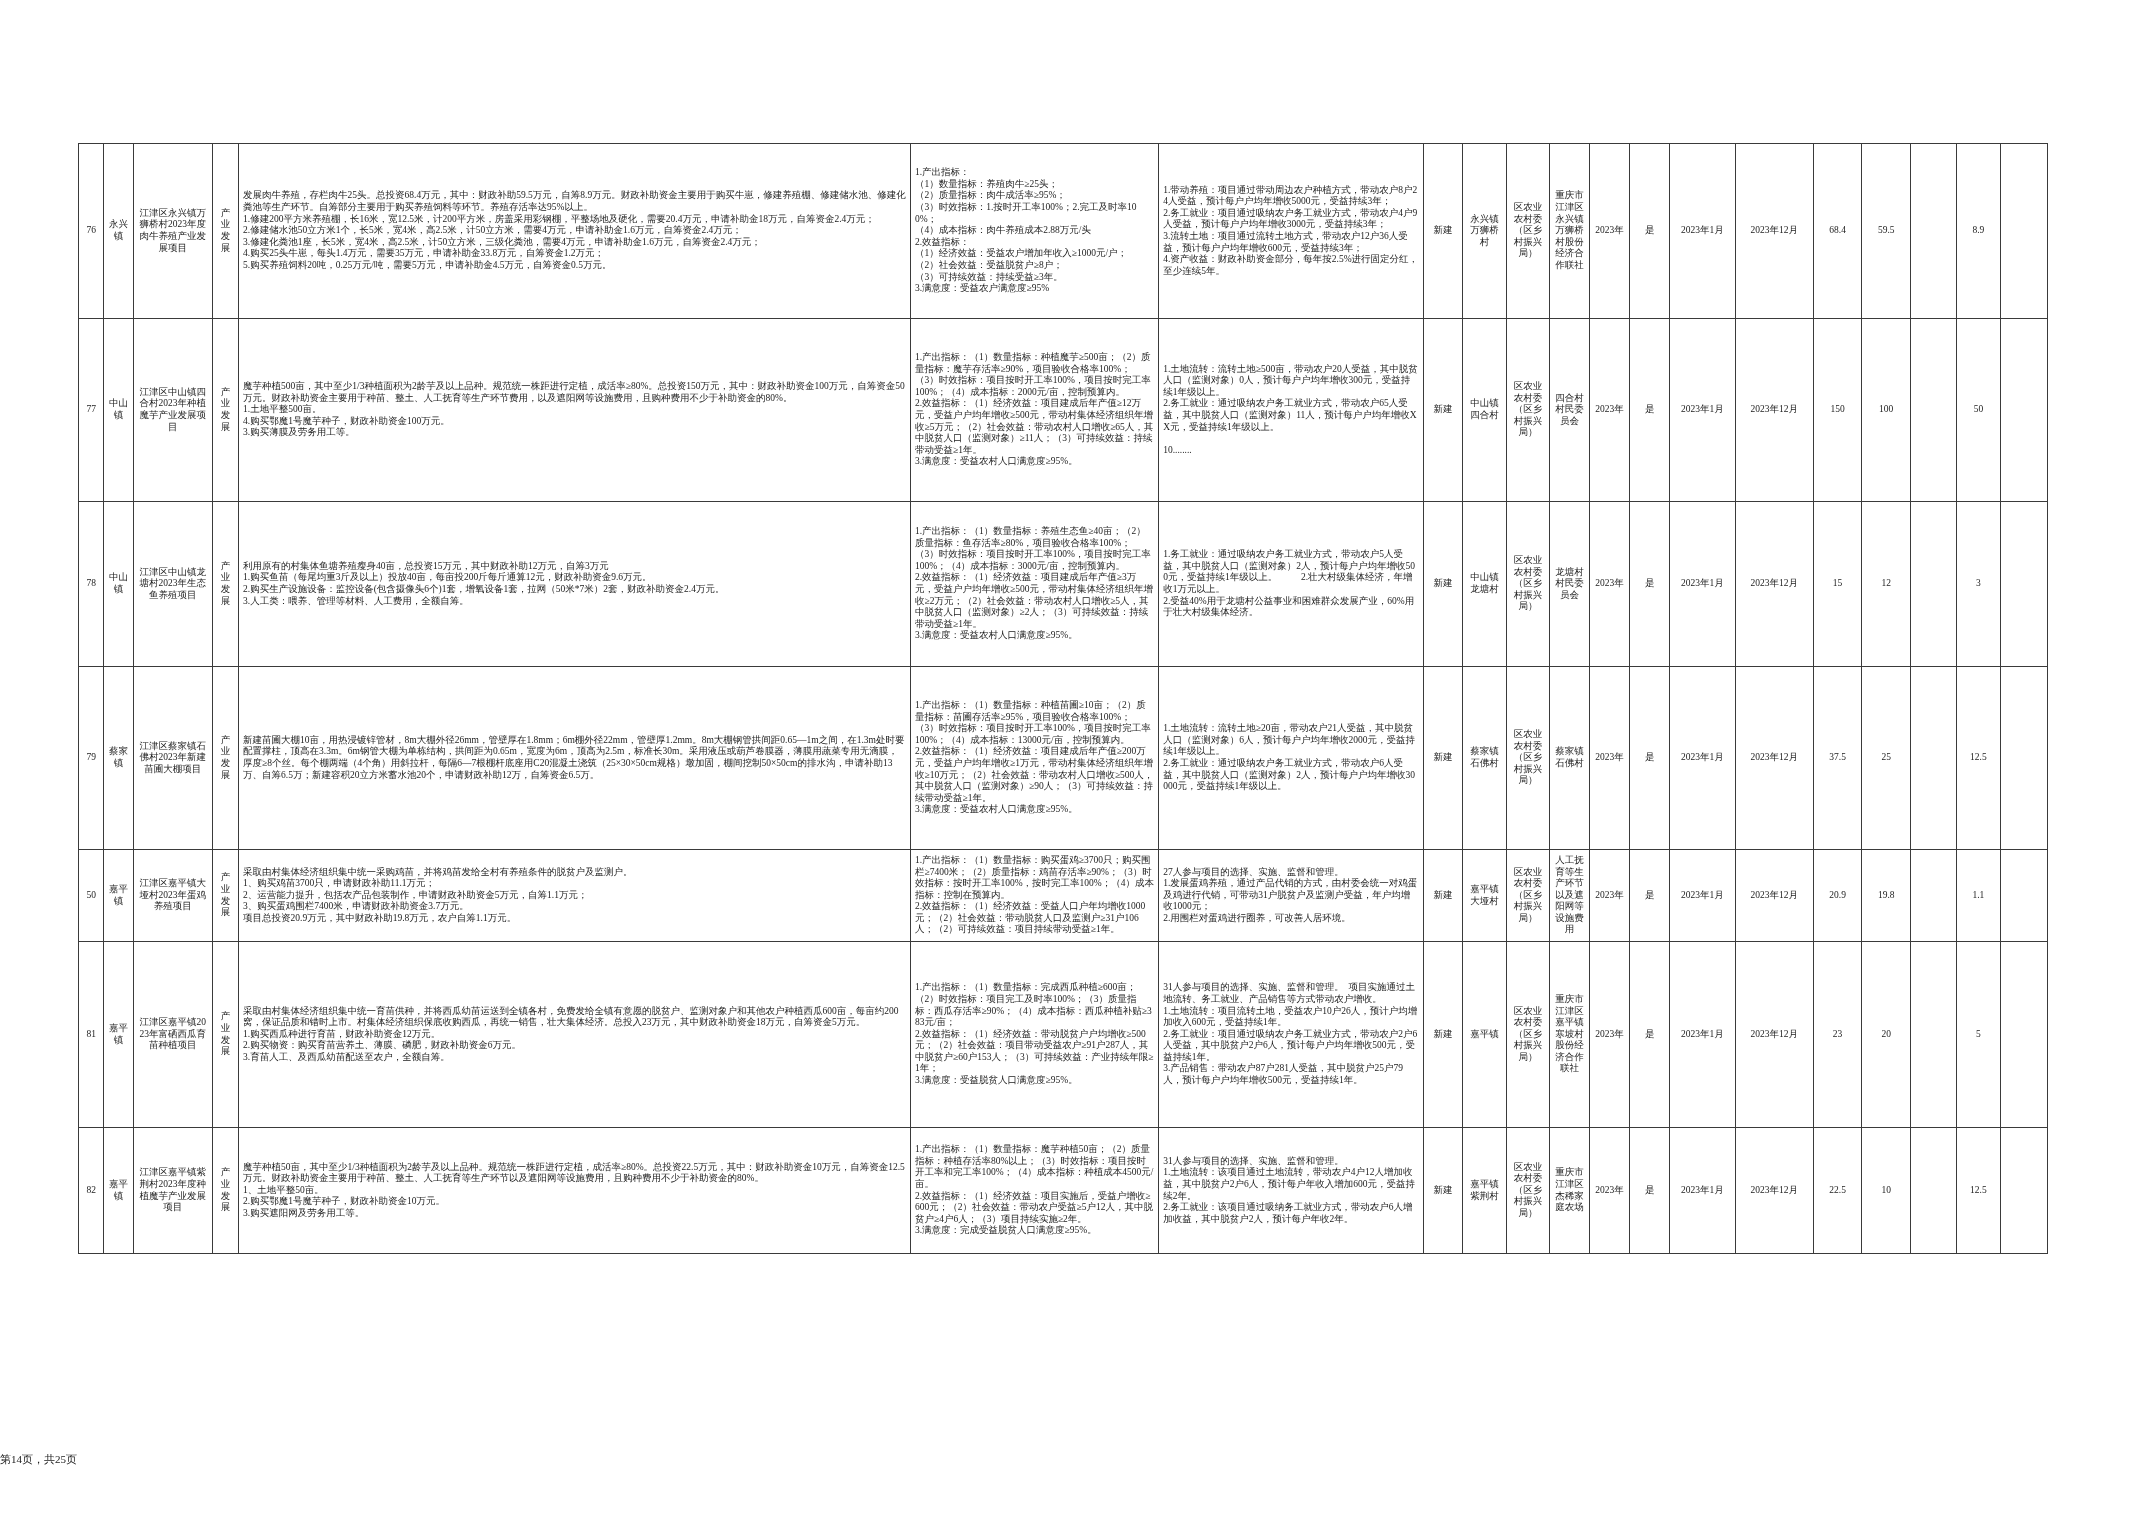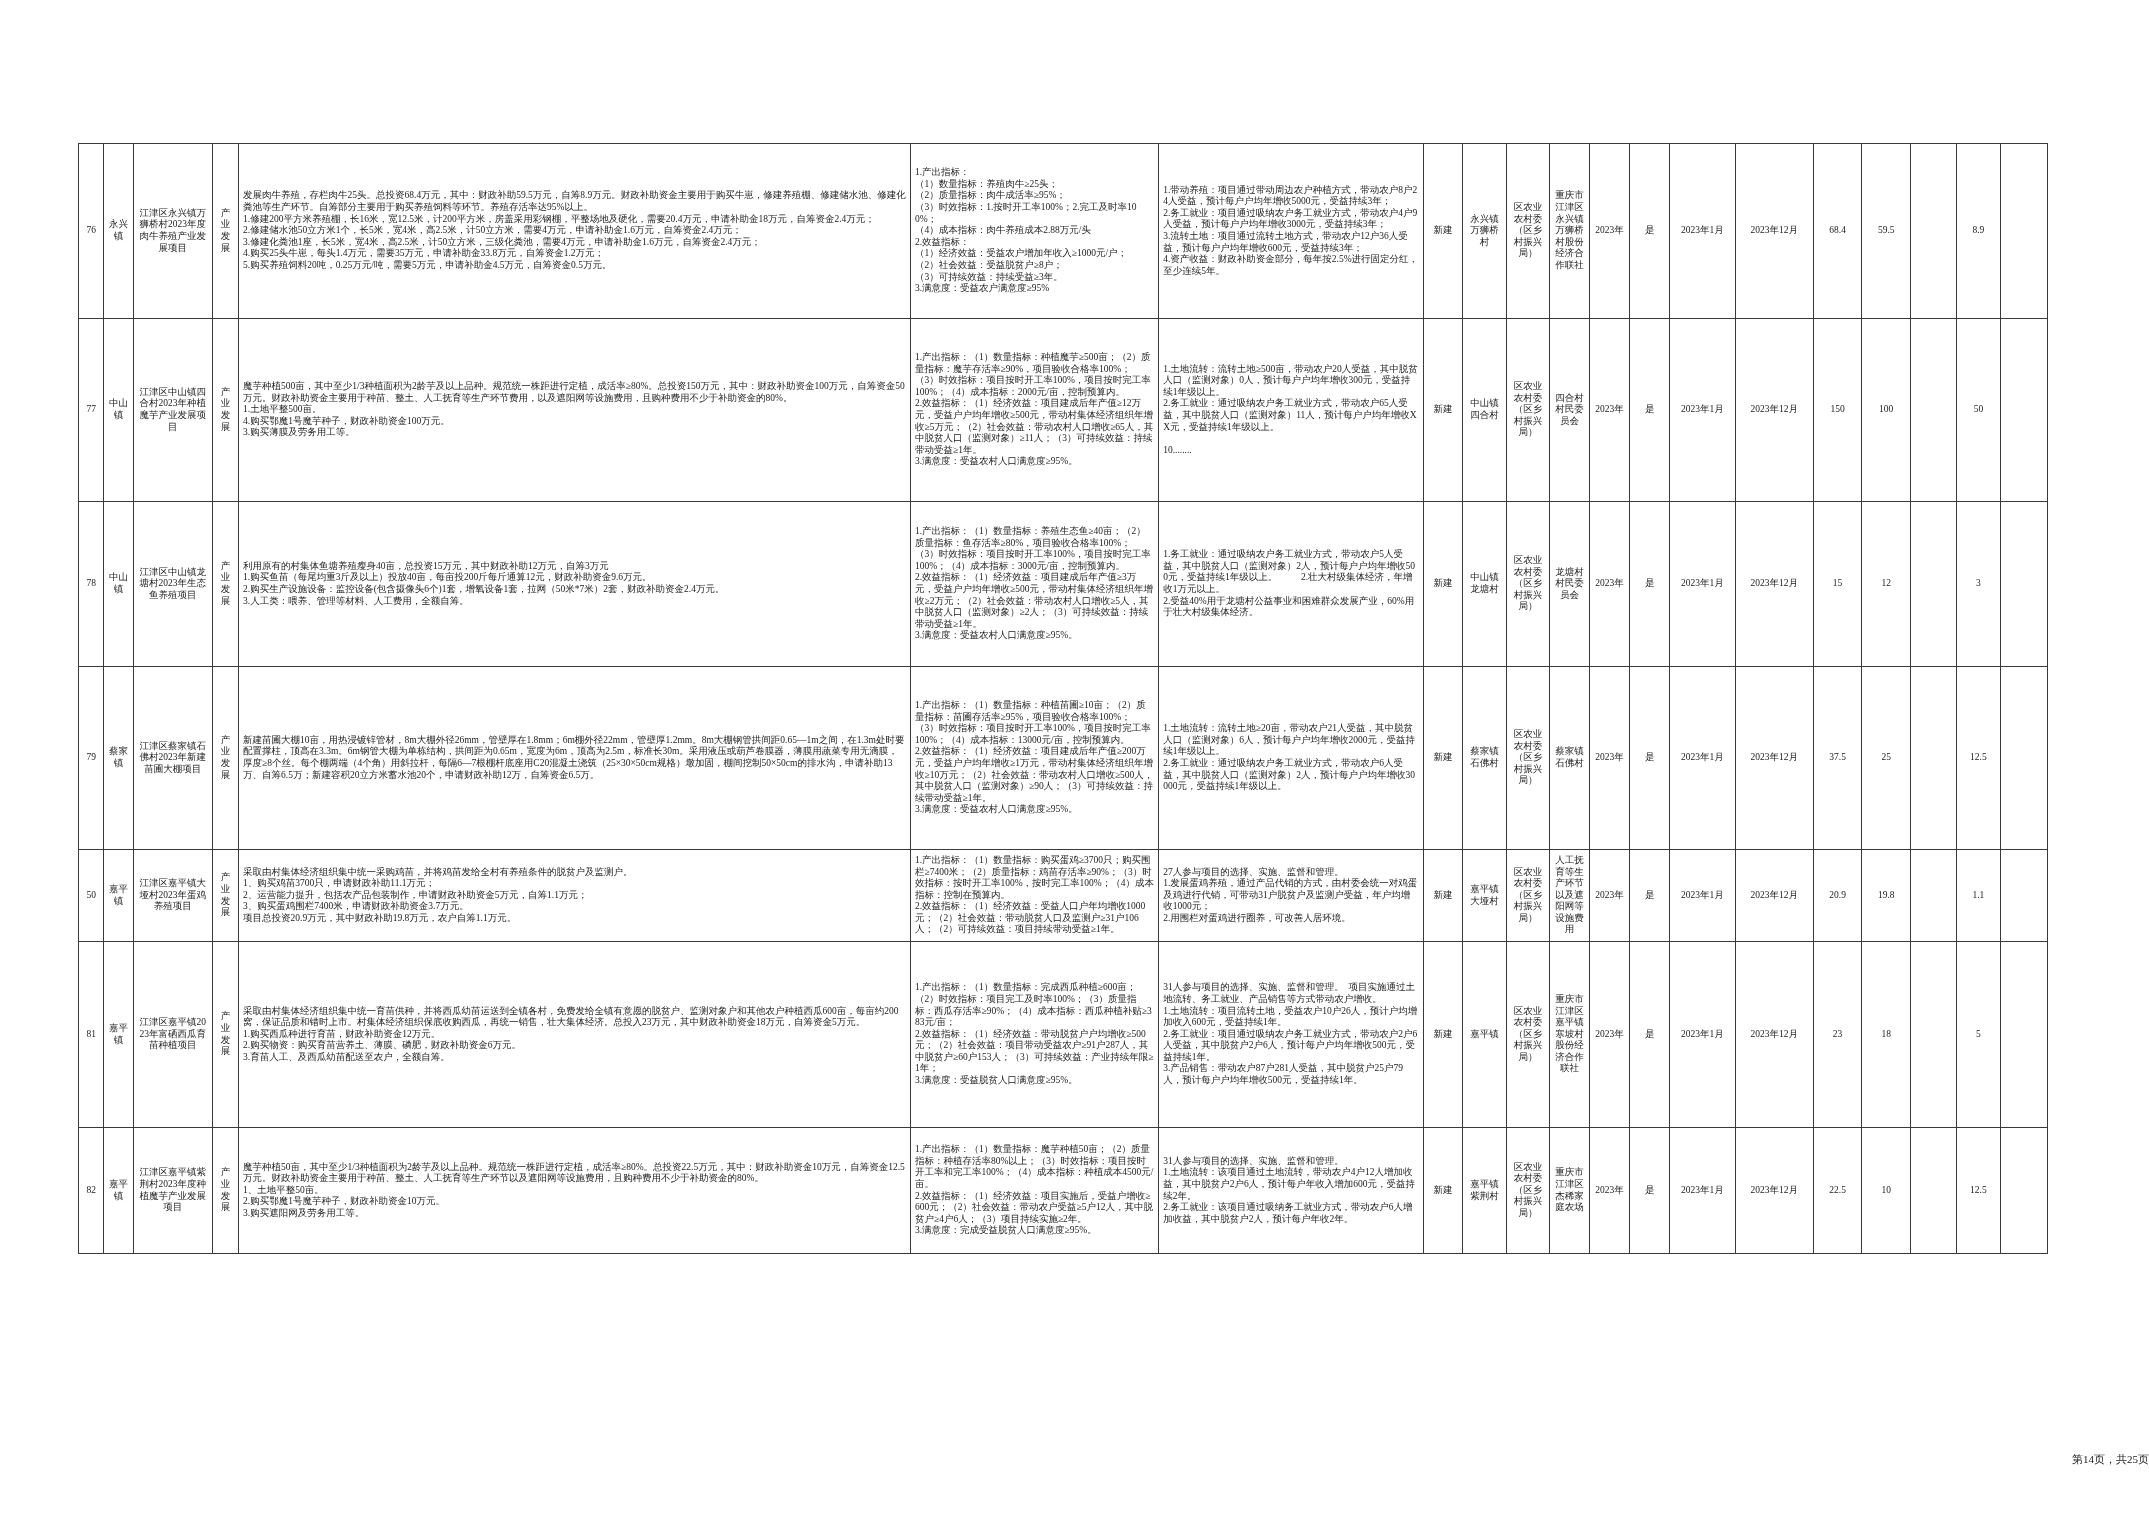--- a/index.html
+++ b/index.html
@@ -14,22 +14,22 @@
     font-size:9.5px;line-height:11.6px;
     padding:2px 4px;vertical-align:middle;overflow:hidden;
     white-space:pre-wrap;word-break:break-all;
   }
   td.al-c{text-align:center;}
   td.al-l{text-align:left;}
   tr.r0{height:175px;} tr.r1{height:183px;} tr.r2{height:165px;}
   tr.r3{height:183px;} tr.r4{height:92px;}  tr.r5{height:186px;}
   tr.r6{height:126px;}
   .footer{
-    position:absolute;left:0;right:0;top:1452px;text-align:right;
-    font-size:11px;color:#222;margin-left:14px;
+    position:absolute;left:0;right:0;top:1452px;text-align:left;
+    font-size:11px;color:#222;
   }
 </style>
 </head>
 <body>
 
 <div class="table-wrap">
   <table class="projects">
     <colgroup>
       <col style="width:25px">
         <col style="width:29px">
@@ -221,21 +221,21 @@
 3.产品销售：带动农户87户281人受益，其中脱贫户25户79人，预计每户户均年增收500元，受益持续1年。</td>
           <td class="al-c">新建</td>
           <td class="al-c">嘉平镇</td>
           <td class="al-c">区农业农村委（区乡村振兴局）</td>
           <td class="al-c">重庆市江津区嘉平镇寒坡村股份经济合作联社</td>
           <td class="al-c">2023年</td>
           <td class="al-c">是</td>
           <td class="al-c">2023年1月</td>
           <td class="al-c">2023年12月</td>
           <td class="al-c">23</td>
-          <td class="al-c">18</td>
+          <td class="al-c">20</td>
           <td class="al-c"></td>
           <td class="al-c">5</td>
           <td class="al-c"></td>
         </tr>
         <tr class="r6">
           <td class="al-c">82</td>
           <td class="al-c">嘉平镇</td>
           <td class="al-c">江津区嘉平镇紫荆村2023年度种植魔芋产业发展项目</td>
           <td class="al-c">产业发展</td>
           <td class="al-l">魔芋种植50亩，其中至少1/3种植面积为2龄芋及以上品种。规范统一株距进行定植，成活率≥80%。总投资22.5万元，其中：财政补助资金10万元，自筹资金12.5万元。财政补助资金主要用于种苗、整土、人工抚育等生产环节以及遮阳网等设施费用，且购种费用不少于补助资金的80%。

